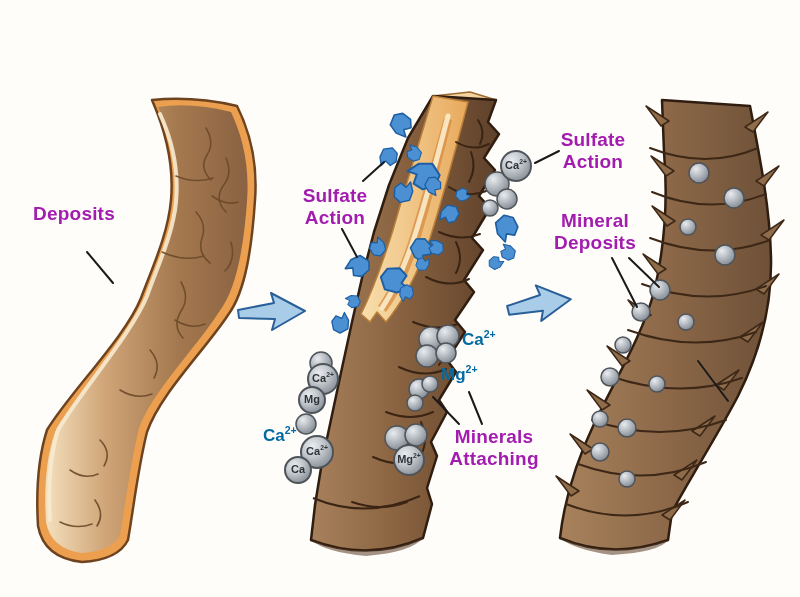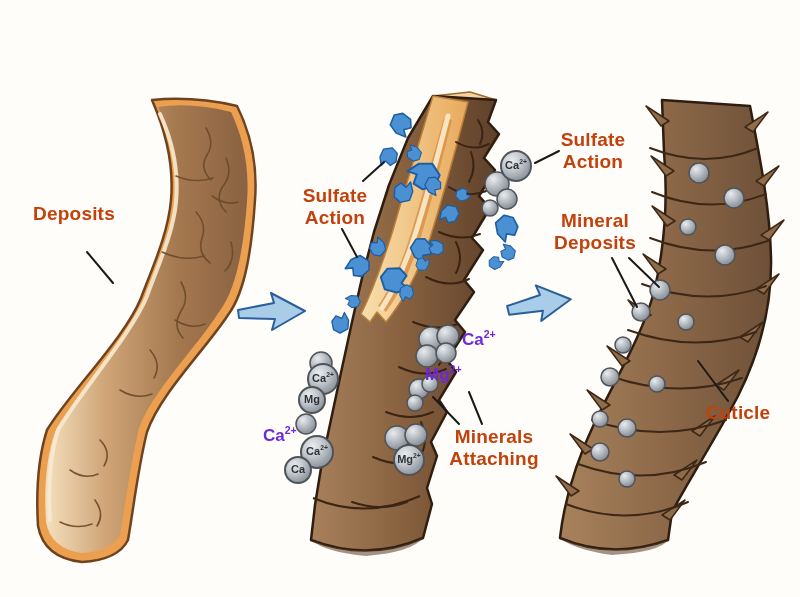--- a/index.html
+++ b/index.html
@@ -3,26 +3,26 @@
 <meta charset="utf-8">
 <style>
   html,body{margin:0;padding:0;}
   #stage{
     position:relative;width:800px;height:597px;overflow:hidden;
     background:#fffdf9;
     font-family:"Liberation Sans",sans-serif;
   }
   #art{position:absolute;left:0;top:0;width:800px;height:597px;}
   .label{
-    position:absolute;color:#c2410c;text-align:center;
+    position:absolute;color:#a21caf;text-align:center;
     font-weight:700;font-size:19px;line-height:1.14;letter-spacing:.2px;
   }
   .ln{display:block;}
   .ion-label{
-    position:absolute;color:#6d28d9;font-weight:700;font-size:17px;white-space:nowrap;
+    position:absolute;color:#0369a1;font-weight:700;font-size:17px;white-space:nowrap;
   }
   .ion-label sup,.sphere sup{font-size:.62em;line-height:0;}
   .sphere{
     position:absolute;border-radius:50%;
     background:radial-gradient(circle at 35% 30%, #e9ecef 0%, #c3c8cd 38%, #99a0a7 68%, #777e86 100%);
     border:2px solid #4e545a;box-sizing:border-box;
     display:flex;align-items:center;justify-content:center;
     color:#2e3338;font-weight:700;font-size:11px;
   }
   .sphere .ion-text{transform:translateY(-1px);white-space:nowrap;}
@@ -233,27 +233,26 @@
   </div>
   <div class="label" style="left:539px;top:210px;width:112px">
     <span class="ln">Mineral</span>
     <span class="ln">Deposits</span>
   </div>
   <div class="label" style="left:429px;top:426px;width:130px">
     <span class="ln">Minerals</span>
     <span class="ln">Attaching</span>
   </div>
   <div class="label" style="left:679px;top:402px;width:118px">
-    <span class="ln">Cuticle</span>
   </div>
 
   <div class="ion-label" style="left:462px;top:330px">
     <span>Ca</span><sup>2+</sup>
   </div>
-  <div class="ion-label" style="left:425px;top:365px">
+  <div class="ion-label" style="left:441px;top:365px">
     <span>Mg</span><sup>2+</sup>
   </div>
   <div class="ion-label" style="left:263px;top:426px">
     <span>Ca</span><sup>2+</sup>
   </div>
 
   <div class="sphere" style="left:307px;top:363px;width:32px;height:32px">
     <span class="ion-text"><span>Ca</span><sup>2+</sup></span>
   </div>
   <div class="sphere" style="left:298px;top:386px;width:28px;height:28px">

